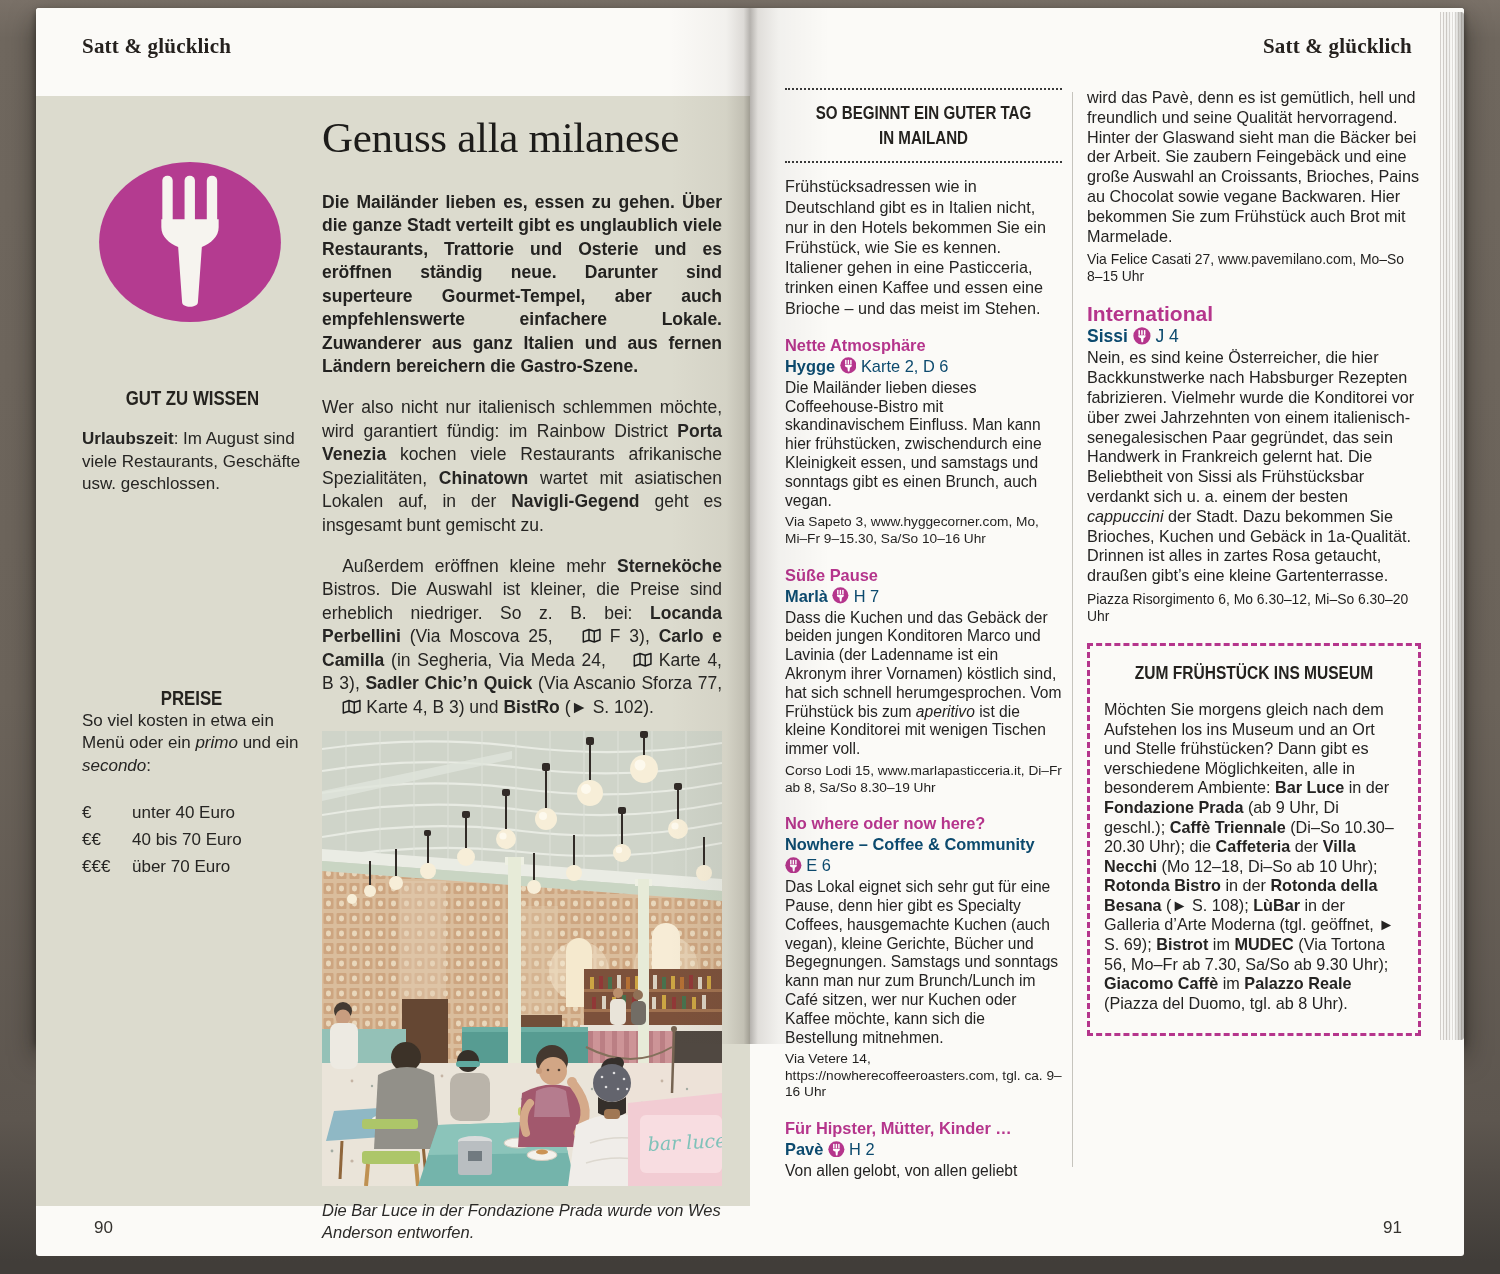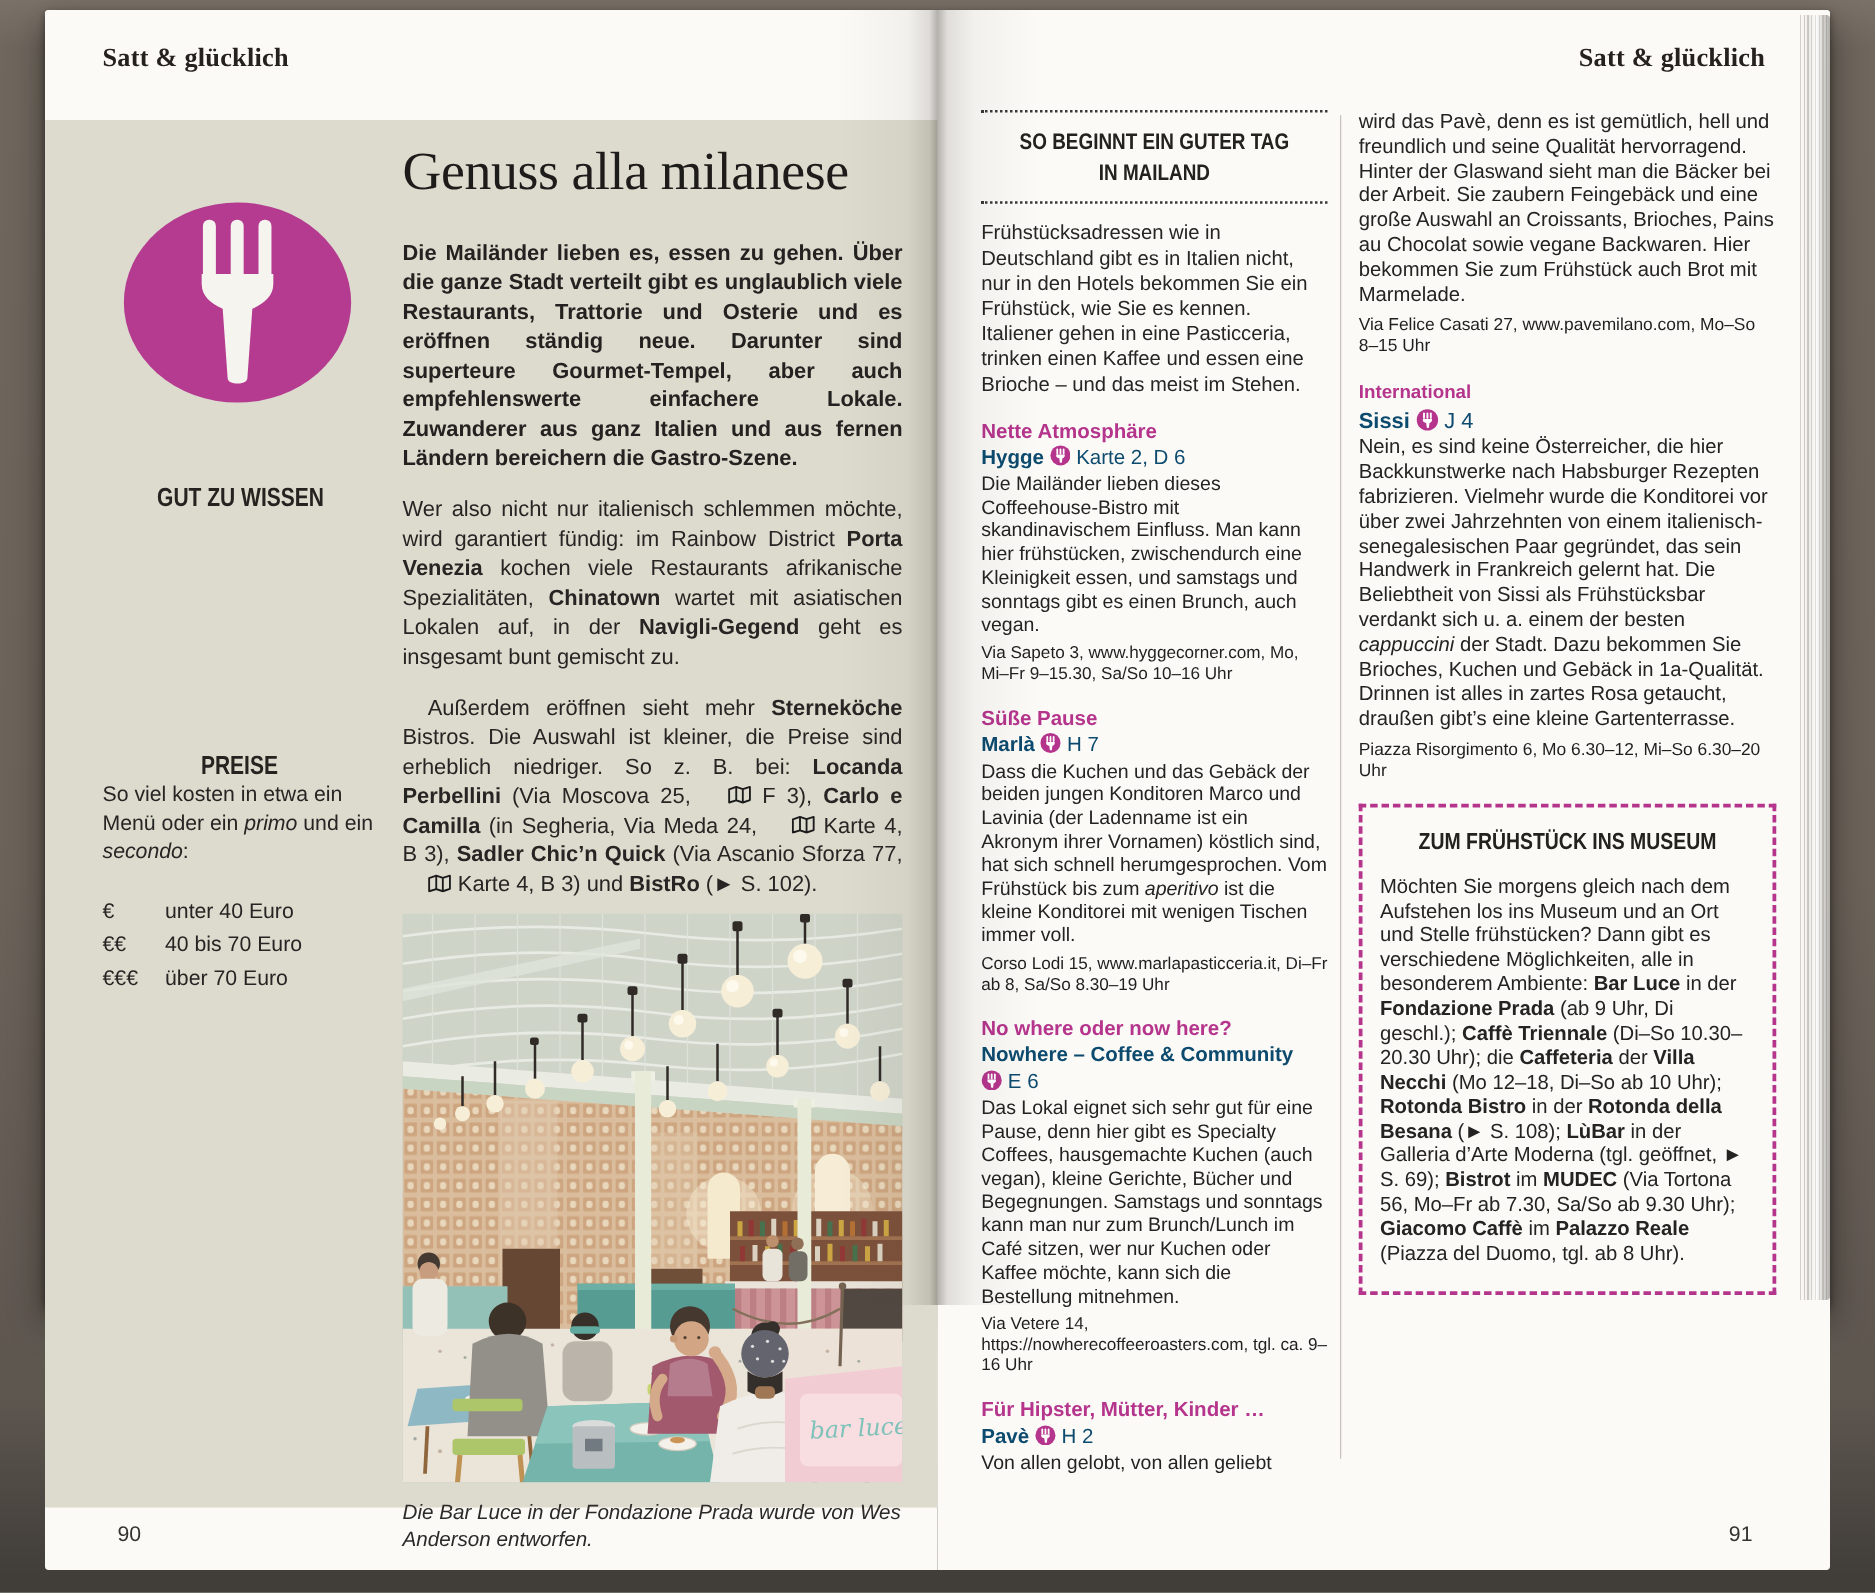--- a/index.html
+++ b/index.html
@@ -86,20 +86,21 @@
               <g fill="#f6f4ef">
                 <rect x="67" y="16" width="10.5" height="52" rx="5"></rect>
                 <rect x="89.5" y="16" width="10.5" height="52" rx="5"></rect>
                 <rect x="112" y="16" width="10.5" height="52" rx="5"></rect>
                 <path d="M66 60 h58 v8 c0 10 -8 16 -17 20 l-4 56 c0 6 -16 6 -16 0 l-4 -56 c-9 -4 -17 -10 -17 -20 z"></path>
               </g>
             </svg>
           </div>
 
           <div class="side-head"><span class="cond">GUT ZU WISSEN</span></div>
+          <p class="side-par" style="margin-top:18px"><span class="b">Urlaubszeit</span><span>: Im August sind viele Restaurants, Geschäfte usw. geschlossen.</span></p>
 
           <div class="side-head2" style="margin-top:190px"><span class="cond">PREISE</span></div>
           <p class="side-par" style="margin-top:0"><span>So viel kosten in etwa ein Menü oder ein </span><span class="i">primo</span><span> und ein </span><span class="i">secondo</span><span>:</span></p>
 
           <div class="price-rows">
             <div class="price-row">
               <span class="price-sym">€</span>
               <span>unter 40 Euro</span>
             </div>
             <div class="price-row">
@@ -110,21 +111,21 @@
               <span class="price-sym">€€€</span>
               <span>über 70 Euro</span>
             </div>
           </div>
         </aside>
 
         <div class="main-col">
           <h1 class="article-title">Genuss alla milanese</h1>
           <p class="lead"><span class="b">Die Mailänder lieben es, essen zu gehen. Über die ganze Stadt verteilt gibt es unglaublich viele Restaurants, Trattorie und Osterie und es eröffnen ständig neue. Darunter sind superteure Gourmet-Tempel, aber auch empfehlenswerte einfachere Lokale. Zuwanderer aus ganz Italien und aus fernen Ländern bereichern die Gastro-Szene.</span></p>
           <p class="bodypar"><span>Wer also nicht nur italienisch schlemmen möchte, wird garantiert fündig: im Rainbow District </span><span class="b">Porta Venezia</span><span> kochen viele Restaurants afrikanische Spezialitäten, </span><span class="b">Chinatown</span><span> wartet mit asiatischen Lokalen auf, in der </span><span class="b">Navigli-Gegend</span><span> geht es insgesamt bunt gemischt zu.</span></p>
-          <p class="bodypar indent" style="margin:0"><span>Außerdem eröffnen sieht mehr </span><span class="b">Sterneköche</span><span> Bistros. Die Auswahl ist kleiner, die Preise sind erheblich niedriger. So z. B. bei: </span><span class="b">Locanda Perbellini</span><span> (Via Moscova 25, </span><span class="seg-icon map"><svg viewBox="0 0 22 18">
+          <p class="bodypar indent" style="margin:0"><span>Außerdem eröffnen kleine mehr </span><span class="b">Sterneköche</span><span> Bistros. Die Auswahl ist kleiner, die Preise sind erheblich niedriger. So z. B. bei: </span><span class="b">Locanda Perbellini</span><span> (Via Moscova 25, </span><span class="seg-icon map"><svg viewBox="0 0 22 18">
                   <path d="M1.5 4 8 1.8l6 2 6.5-2v12L14 16l-6-2-6.5 2z" fill="none" stroke="#1b1b1b" stroke-width="1.7" stroke-linejoin="round"></path>
                   <path d="M8 2v12M14 4v12" stroke="#1b1b1b" stroke-width="1.7" fill="none"></path>
                 </svg></span><span> F 3), </span><span class="b">Carlo e Camilla</span><span> (in Segheria, Via Meda 24, </span><span class="seg-icon map"><svg viewBox="0 0 22 18">
                   <path d="M1.5 4 8 1.8l6 2 6.5-2v12L14 16l-6-2-6.5 2z" fill="none" stroke="#1b1b1b" stroke-width="1.7" stroke-linejoin="round"></path>
                   <path d="M8 2v12M14 4v12" stroke="#1b1b1b" stroke-width="1.7" fill="none"></path>
                 </svg></span><span> Karte 4, B 3), </span><span class="b">Sadler Chic’n Quick</span><span> (Via Ascanio Sforza 77, </span><span class="seg-icon map"><svg viewBox="0 0 22 18">
                   <path d="M1.5 4 8 1.8l6 2 6.5-2v12L14 16l-6-2-6.5 2z" fill="none" stroke="#1b1b1b" stroke-width="1.7" stroke-linejoin="round"></path>
                   <path d="M8 2v12M14 4v12" stroke="#1b1b1b" stroke-width="1.7" fill="none"></path>
                 </svg></span><span> Karte 4, B 3) und </span><span class="b">BistRo</span><span> (► S. 102).</span></p>
 
@@ -465,21 +466,21 @@
                 </svg></span><span> H 2</span></div>
           <div class="ebody"><span>Von allen gelobt, von allen geliebt</span></div>
         </div>
       </div>
 
       <div class="col col2">
         <p class="c2body" style="margin:0">wird das Pavè, denn es ist gemütlich, hell und freundlich und seine Qualität hervorragend. Hinter der Glaswand sieht man die Bäcker bei der Arbeit. Sie zaubern Feingebäck und eine große Auswahl an Croissants, Brioches, Pains au Chocolat sowie vegane Backwaren. Hier bekommen Sie zum Frühstück auch Brot mit Marmelade.</p>
         <div class="c2details">Via Felice Casati 27, www.pavemilano.com, Mo–So 8–15 Uhr</div>
 
         <div class="entry">
-          <div class="cat" style="font-size:15px;line-height:21px">International</div>
+          <div class="cat" style="font-size:21px;line-height:21px">International</div>
           <div class="ename" style="font-size:17.5px;line-height:23px"><span class="b">Sissi </span><span class="seg-icon fork"><svg viewBox="0 0 20 20">
                   <circle cx="10" cy="10" r="9.6" fill="#b5358c"></circle>
                   <g fill="#fff">
                     <rect x="6.1" y="3.4" width="1.7" height="5.6" rx="0.8"></rect>
                     <rect x="9.15" y="3.4" width="1.7" height="5.6" rx="0.8"></rect>
                     <rect x="12.2" y="3.4" width="1.7" height="5.6" rx="0.8"></rect>
                     <path d="M5.9 9.2h8.2v1c0 1.3-1 2-2.2 2.5l-.5 3.9c0 .8-2 .8-2 0l-.5-3.9C7 12.2 5.9 11.5 5.9 10.2z"></path>
                   </g>
                 </svg></span><span> J 4</span></div>
           <div class="c2body"><span>Nein, es sind keine Österreicher, die hier Backkunstwerke nach Habsburger Rezepten fabrizieren. Vielmehr wurde die Konditorei vor über zwei Jahrzehnten von einem italienisch-senegalesischen Paar gegründet, das sein Handwerk in Frankreich gelernt hat. Die Beliebtheit von Sissi als Frühstücksbar verdankt sich u. a. einem der besten </span><span class="i">cappuccini</span><span> der Stadt. Dazu bekommen Sie Brioches, Kuchen und Gebäck in 1a-Qualität. Drinnen ist alles in zartes Rosa getaucht, draußen gibt’s eine kleine Gartenterrasse.</span></div>

